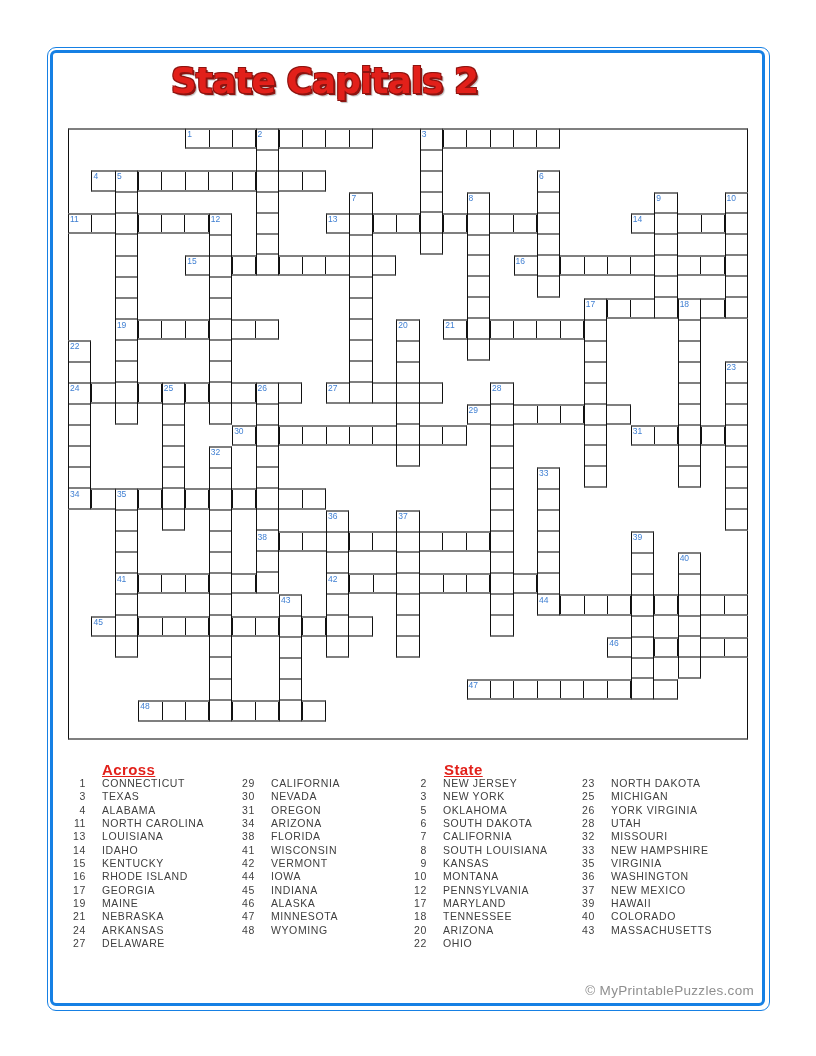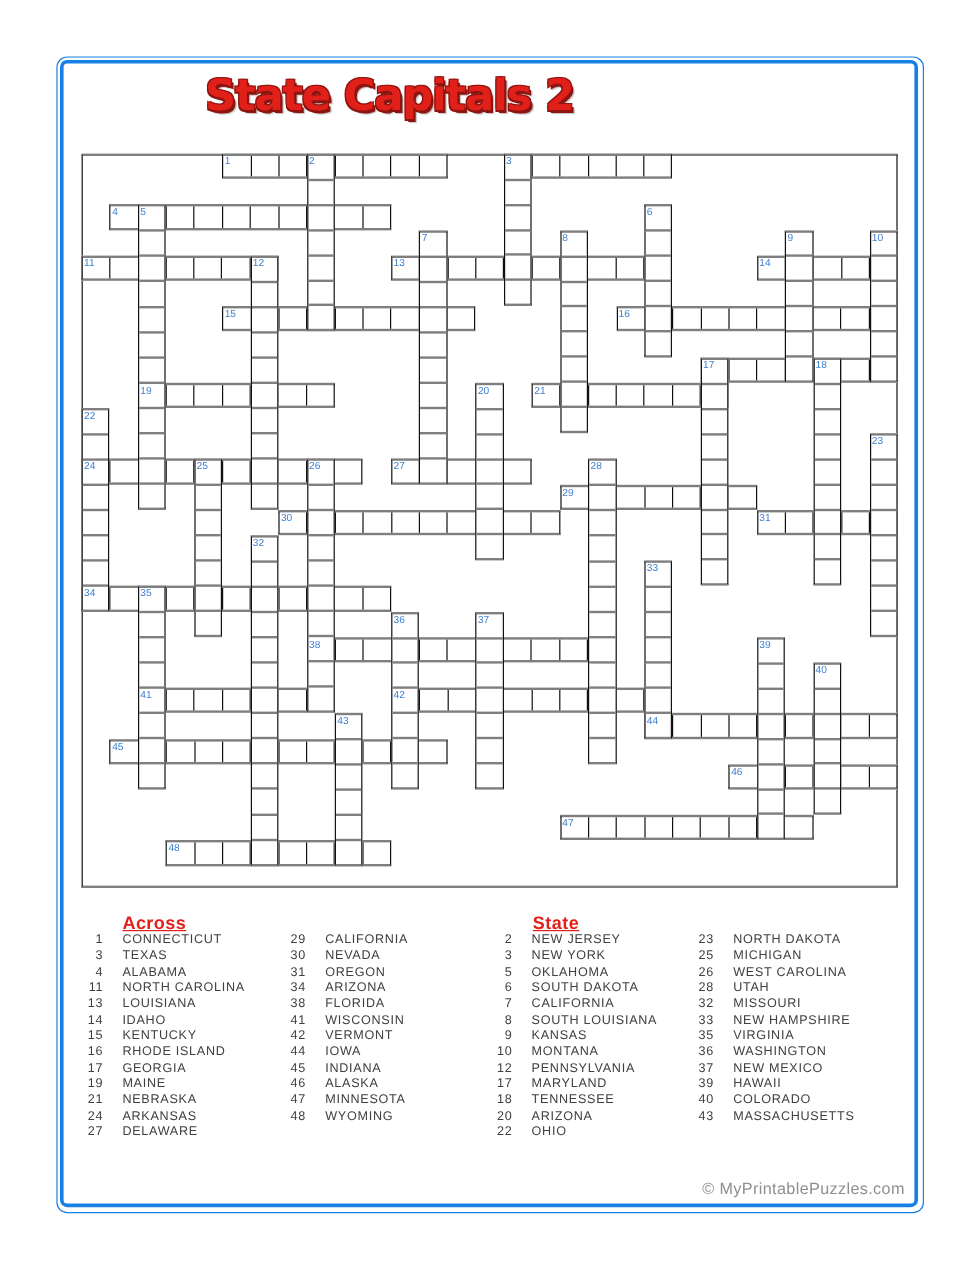--- a/index.html
+++ b/index.html
@@ -780,21 +780,21 @@
       <div class="clue-row">
         <span class="clue-num">23</span>
         <span class="clue-text">NORTH DAKOTA</span>
       </div>
       <div class="clue-row">
         <span class="clue-num">25</span>
         <span class="clue-text">MICHIGAN</span>
       </div>
       <div class="clue-row">
         <span class="clue-num">26</span>
-        <span class="clue-text">WEST CAROLINA</span>
+        <span class="clue-text">YORK VIRGINIA</span>
       </div>
       <div class="clue-row">
         <span class="clue-num">28</span>
         <span class="clue-text">UTAH</span>
       </div>
       <div class="clue-row">
         <span class="clue-num">32</span>
         <span class="clue-text">MISSOURI</span>
       </div>
       <div class="clue-row">

